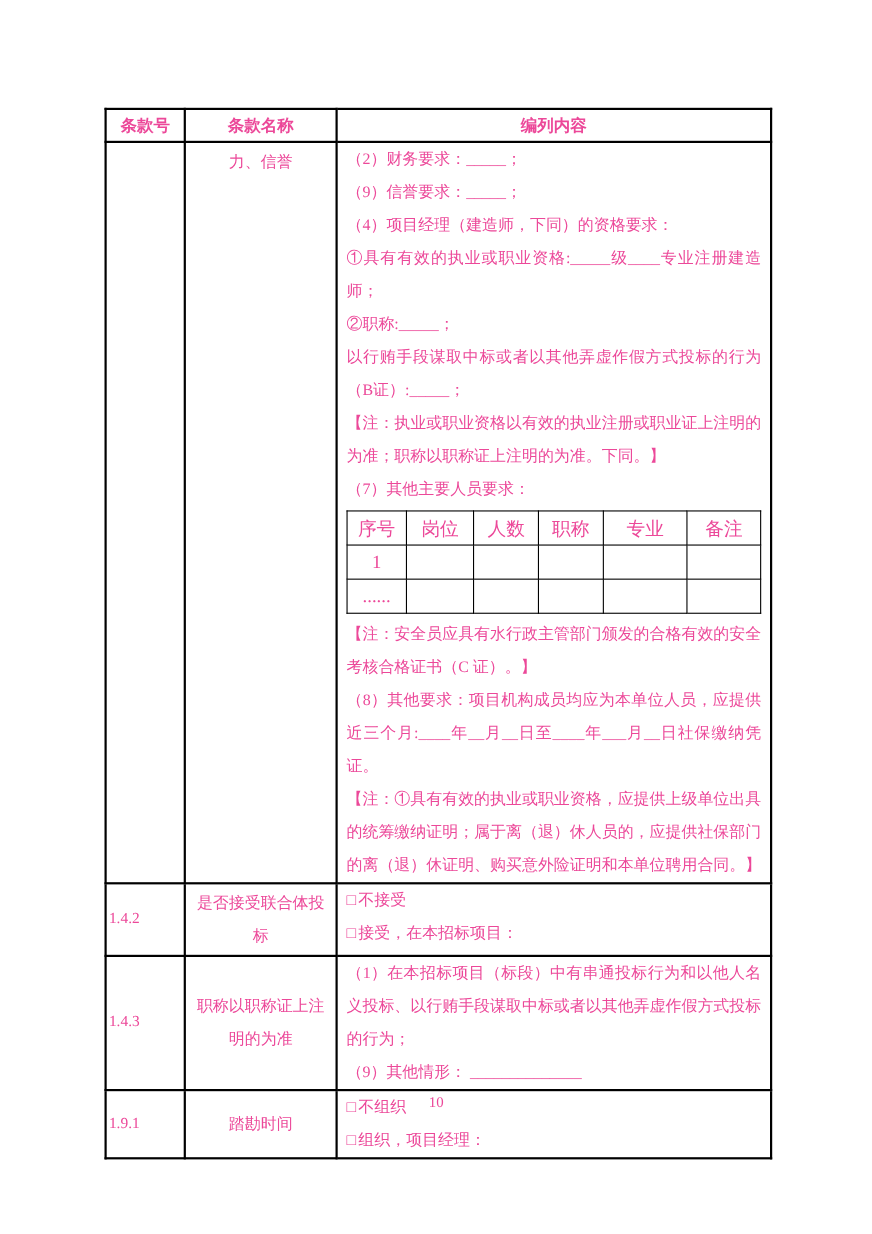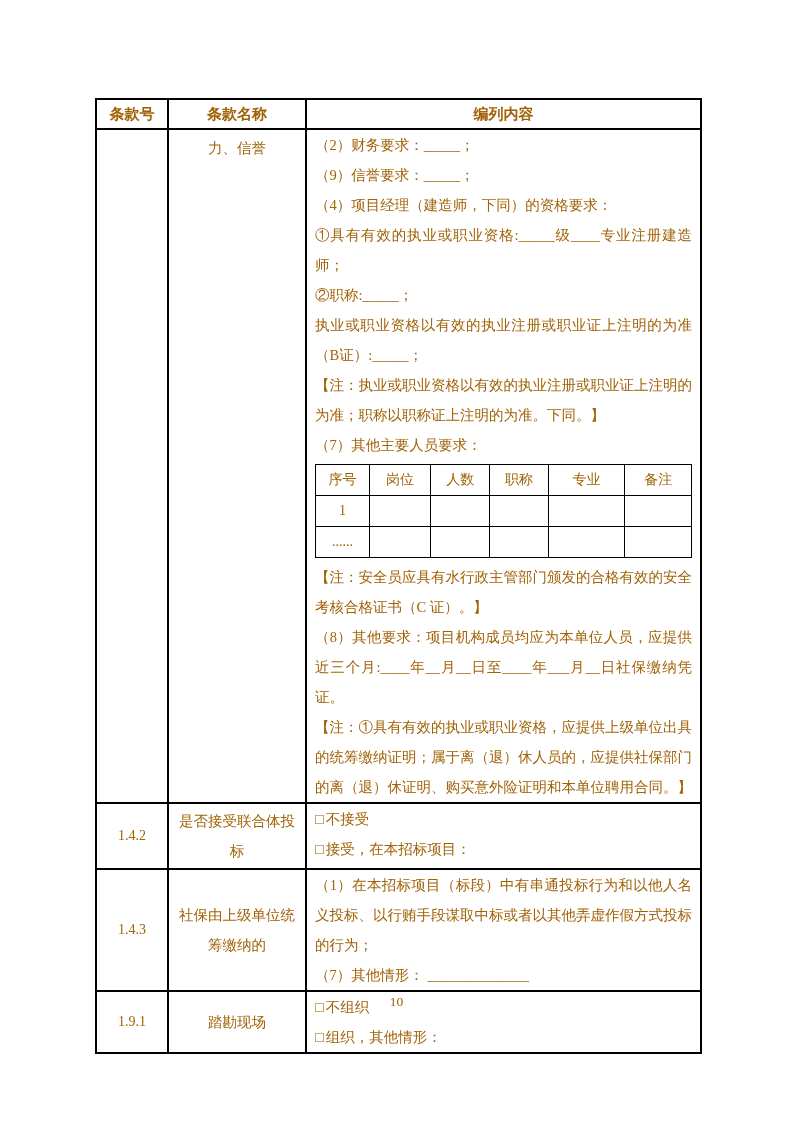--- a/index.html
+++ b/index.html
@@ -1,21 +1,21 @@
 <!DOCTYPE html>
 <html><head>
 <meta charset="utf-8">
 <style>
   * { box-sizing: border-box; }
   html, body { margin: 0; padding: 0; background: #ffffff; }
   .page {
     width: 793px; height: 1122px;
     position: relative;
     background: #ffffff;
-    color: #a16207;
+    color: #ec4899;
     font-family: "Liberation Serif", "DejaVu Serif", serif;
     overflow: hidden;
   }
   table.doc-table {
     position: absolute;
     left: 95px; top: 98px;
     width: 605px;
     border-collapse: collapse;
     table-layout: fixed;
   }
@@ -25,21 +25,20 @@
   }
   table.doc-table th {
     font-size: 15px;
     font-weight: bold;
     height: 30px;
     text-align: center;
     vertical-align: middle;
     padding: 2px;
   }
   td.cno {
-    text-align: center;
     vertical-align: middle;
     font-size: 14px;
     padding: 2px;
     margin-left: 40px;
   }
   td.cname {
     text-align: center;
     vertical-align: middle;
     font-size: 14.5px;
     line-height: 30px;
@@ -57,21 +56,21 @@
   td.content p { margin: 0; }
   table.inner {
     width: 100%;
     border-collapse: collapse;
     table-layout: fixed;
     margin: 4px 0;
   }
   table.inner th, table.inner td {
     border: 1px solid #000000;
     height: 31px;
-    font-size: 14px;
+    font-size: 17px;
     font-weight: normal;
     text-align: center;
     vertical-align: middle;
     line-height: normal;
     padding: 0 2px;
   }
   .opt .cb { margin-right: 2px; }
   .page-number {
     position: absolute;
     top: 994px; left: 0; right: 0;
@@ -101,21 +100,21 @@
 
       <tr>
         <td class="cno"></td>
         <td class="cname top">力、信誉</td>
         <td class="content">
           <p>（2）财务要求：_____；</p>
           <p>（9）信誉要求：_____；</p>
           <p>（4）项目经理（建造师，下同）的资格要求：</p>
           <p>①具有有效的执业或职业资格:_____级____专业注册建造师；</p>
           <p>②职称:_____；</p>
-          <p>执业或职业资格以有效的执业注册或职业证上注明的为准（B证）:_____；</p>
+          <p>以行贿手段谋取中标或者以其他弄虚作假方式投标的行为（B证）:_____；</p>
           <p>【注：执业或职业资格以有效的执业注册或职业证上注明的为准；职称以职称证上注明的为准。下同。】</p>
           <p>（7）其他主要人员要求：</p>
 
           <table class="inner">
             <colgroup>
               <col style="width:14.3%">
               <col style="width:16.4%">
               <col style="width:15.6%">
               <col style="width:15.6%">
               <col style="width:20.4%">
@@ -161,33 +160,33 @@
         <td class="cno">1.4.2</td>
         <td class="cname">是否接受联合体投标</td>
         <td class="content">
           <p class="opt"><span class="cb">□</span><span>不接受</span></p>
           <p class="opt"><span class="cb">□</span><span>接受，在本招标项目：</span></p>
         </td>
       </tr>
 
       <tr>
         <td class="cno">1.4.3</td>
-        <td class="cname">社保由上级单位统筹缴纳的</td>
+        <td class="cname">职称以职称证上注明的为准</td>
         <td class="content">
           <p>（1）在本招标项目（标段）中有串通投标行为和以他人名义投标、以行贿手段谋取中标或者以其他弄虚作假方式投标的行为；</p>
-          <p>（7）其他情形： ______________</p>
+          <p>（9）其他情形： ______________</p>
         </td>
       </tr>
 
       <tr>
         <td class="cno">1.9.1</td>
-        <td class="cname">踏勘现场</td>
+        <td class="cname">踏勘时间</td>
         <td class="content">
           <p class="opt"><span class="cb">□</span><span>不组织</span></p>
-          <p class="opt"><span class="cb">□</span><span>组织，其他情形：</span></p>
+          <p class="opt"><span class="cb">□</span><span>组织，项目经理：</span></p>
         </td>
       </tr>
 
     </tbody>
   </table>
 
   <div class="page-number">10</div>
 
 </div>
 

